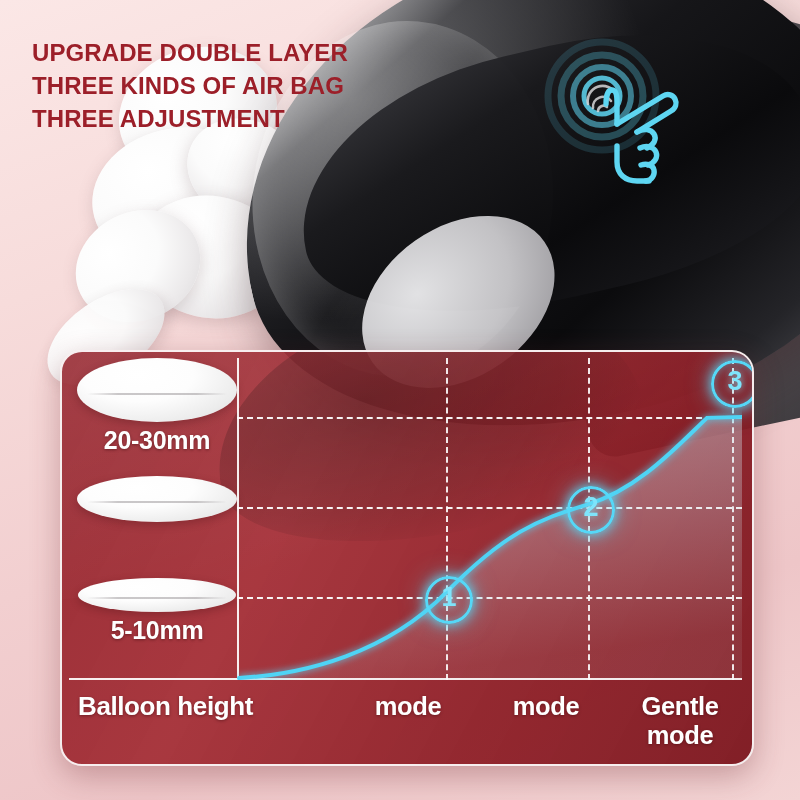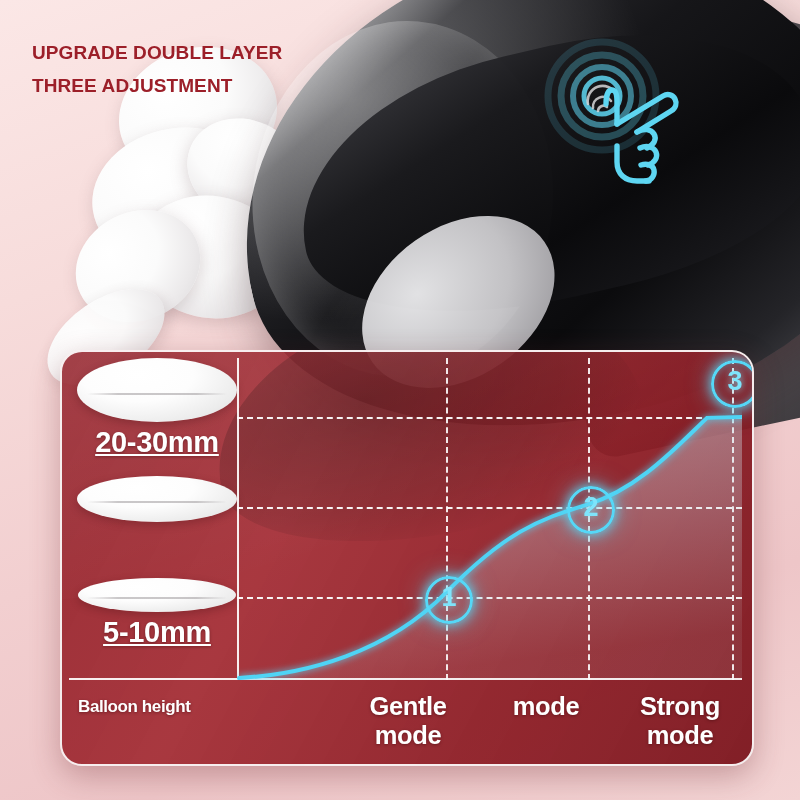--- a/index.html
+++ b/index.html
@@ -67,21 +67,21 @@
     border-radius:26px;opacity:.9;
   }
 
   
   .touch{position:absolute;left:540px;top:34px;width:170px;height:170px;}
   .touch svg{display:block;}
 
   
   .headline{
     position:absolute;left:32px;top:36px;width:520px;
-    color:#9c1f29;font-weight:bold;font-size:19px;line-height:33px;
+    color:#9c1f29;font-weight:bold;font-size:24px;line-height:33px;
     letter-spacing:.1px;
   }
   .headline div{white-space:nowrap;}
 
   
   .panel{
     position:absolute;left:60px;top:350px;width:690px;height:412px;
     border-radius:22px;
     border:2.5px solid rgba(255,255,255,.92);
     background:
@@ -114,22 +114,22 @@
   }
   .balloon::after{
     content:"";position:absolute;left:6%;right:6%;top:55%;height:2px;
     background:linear-gradient(90deg,rgba(0,0,0,0),rgba(150,145,148,.5) 22%,rgba(150,145,148,.5) 78%,rgba(0,0,0,0));
     border-radius:2px;
   }
   .b1{width:160px;height:64px;}
   .b2{width:160px;height:46px;}
   .b3{width:158px;height:34px;}
   .legend-label{
-    margin-top:4px;color:#ffffff;font-size:29px;font-weight:bold;
-    letter-spacing:-.3px;text-shadow:0 1px 3px rgba(60,10,14,.5);text-decoration:underline;
+    margin-top:4px;color:#ffffff;font-size:25px;font-weight:bold;
+    letter-spacing:-.3px;text-shadow:0 1px 3px rgba(60,10,14,.5);
   }
 
   
   .plot{position:absolute;left:175px;top:6px;right:10px;bottom:84px;}
   .axis-y{position:absolute;left:0;top:0;bottom:0;width:2px;background:rgba(255,255,255,.92);}
   .axis-x{position:absolute;left:-168px;right:0;bottom:0;height:2px;background:rgba(255,255,255,.92);}
   .hline{
     position:absolute;left:0;right:0;height:0;
     border-top:2px dashed rgba(255,255,255,.95);
   }
@@ -149,21 +149,21 @@
     background:rgba(90,200,230,.05);
   }
 
   
   .xlabels{position:absolute;left:0;right:0;bottom:4px;height:76px;}
   .xlab{
     position:absolute;color:#fff;font-size:25.5px;font-weight:bold;
     line-height:29px;text-align:center;letter-spacing:-.4px;
     text-shadow:0 1px 3px rgba(60,10,14,.5);
   }
-  .xlab.big{font-size:17px;}
+  .xlab.big{font-size:26px;}
 </style>
 </head>
 <body>
 
 <div class="stage">
 
   <div class="photo">
     <div class="cushion c1"></div>
     <div class="cushion c2"></div>
     <div class="cushion c5"></div>
@@ -198,20 +198,21 @@
         <path d="M97 98c7-4 14-3 17 2s0 11-7 14" stroke-width="5.4"></path>
         <path d="M100 114c7-3 14-1 16 4s-1 11-8 13" stroke-width="5.4"></path>
         <path d="M101 131c6-2 12 0 13 5s-2 10-8 11" stroke-width="5.4"></path>
         <path d="M77 112v16c0 12 8 19 20 19h12" stroke-width="5.4"></path>
       </g>
     </svg>
   </div>
 
   <div class="headline">
     <div>UPGRADE DOUBLE LAYER</div>
+    <div>THREE KINDS OF AIR BAG</div>
     <div>THREE ADJUSTMENT</div>
   </div>
 
   <div class="panel">
     <div class="panel-ghost"></div>
     <div class="panel-sheen"></div>
 
     <div class="legend">
       <div class="legend-row r1">
         <div class="balloon b1"></div>
@@ -261,28 +262,27 @@
 
       <div class="marker" style="left:209px;top:239px">1</div>
       <div class="marker" style="left:351px;top:149px">2</div>
       <div class="marker" style="left:495px;top:23px">3</div>
     </div>
 
     <div class="xlabels">
       <div class="xlab big" style="left:16px;top:8px;width:230px;text-align:left">Balloon height</div>
 
       <div class="xlab" style="left:286px;top:8px;width:120px">
+        <div>mode</div>
+      </div>
+
+      <div class="xlab" style="left:414px;top:8px;width:140px">
+        <div>mode</div>
+      </div>
+
+      <div class="xlab" style="left:556px;top:8px;width:124px">
         <div>Gentle</div>
         <div>mode</div>
       </div>
-
-      <div class="xlab" style="left:414px;top:8px;width:140px">
-        <div>mode</div>
-      </div>
-
-      <div class="xlab" style="left:556px;top:8px;width:124px">
-        <div>Strong</div>
-        <div>mode</div>
-      </div>
     </div>
   </div>
 
 </div>
 
 </body></html>

